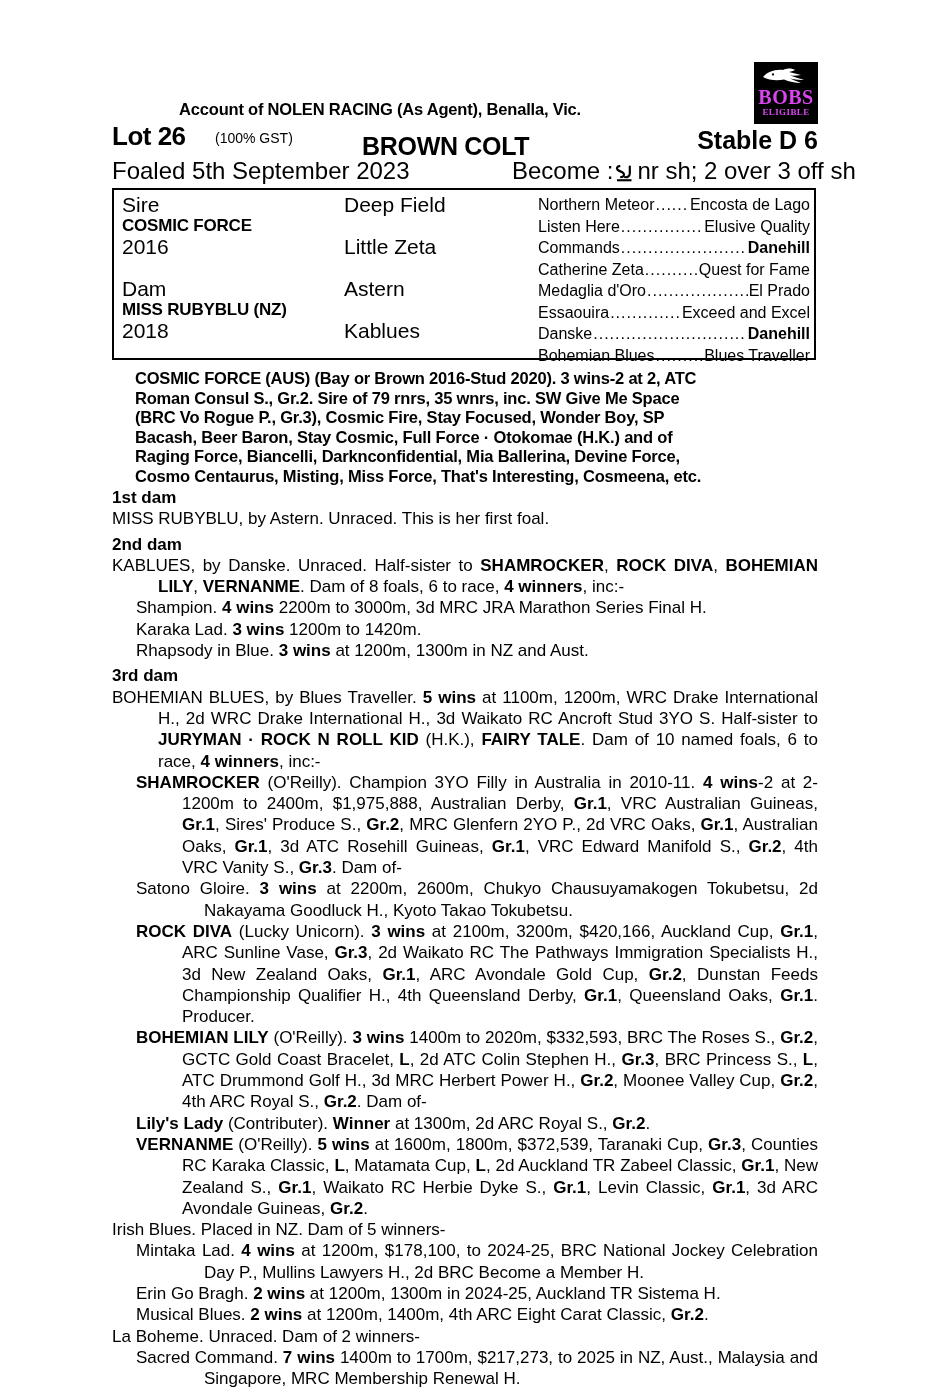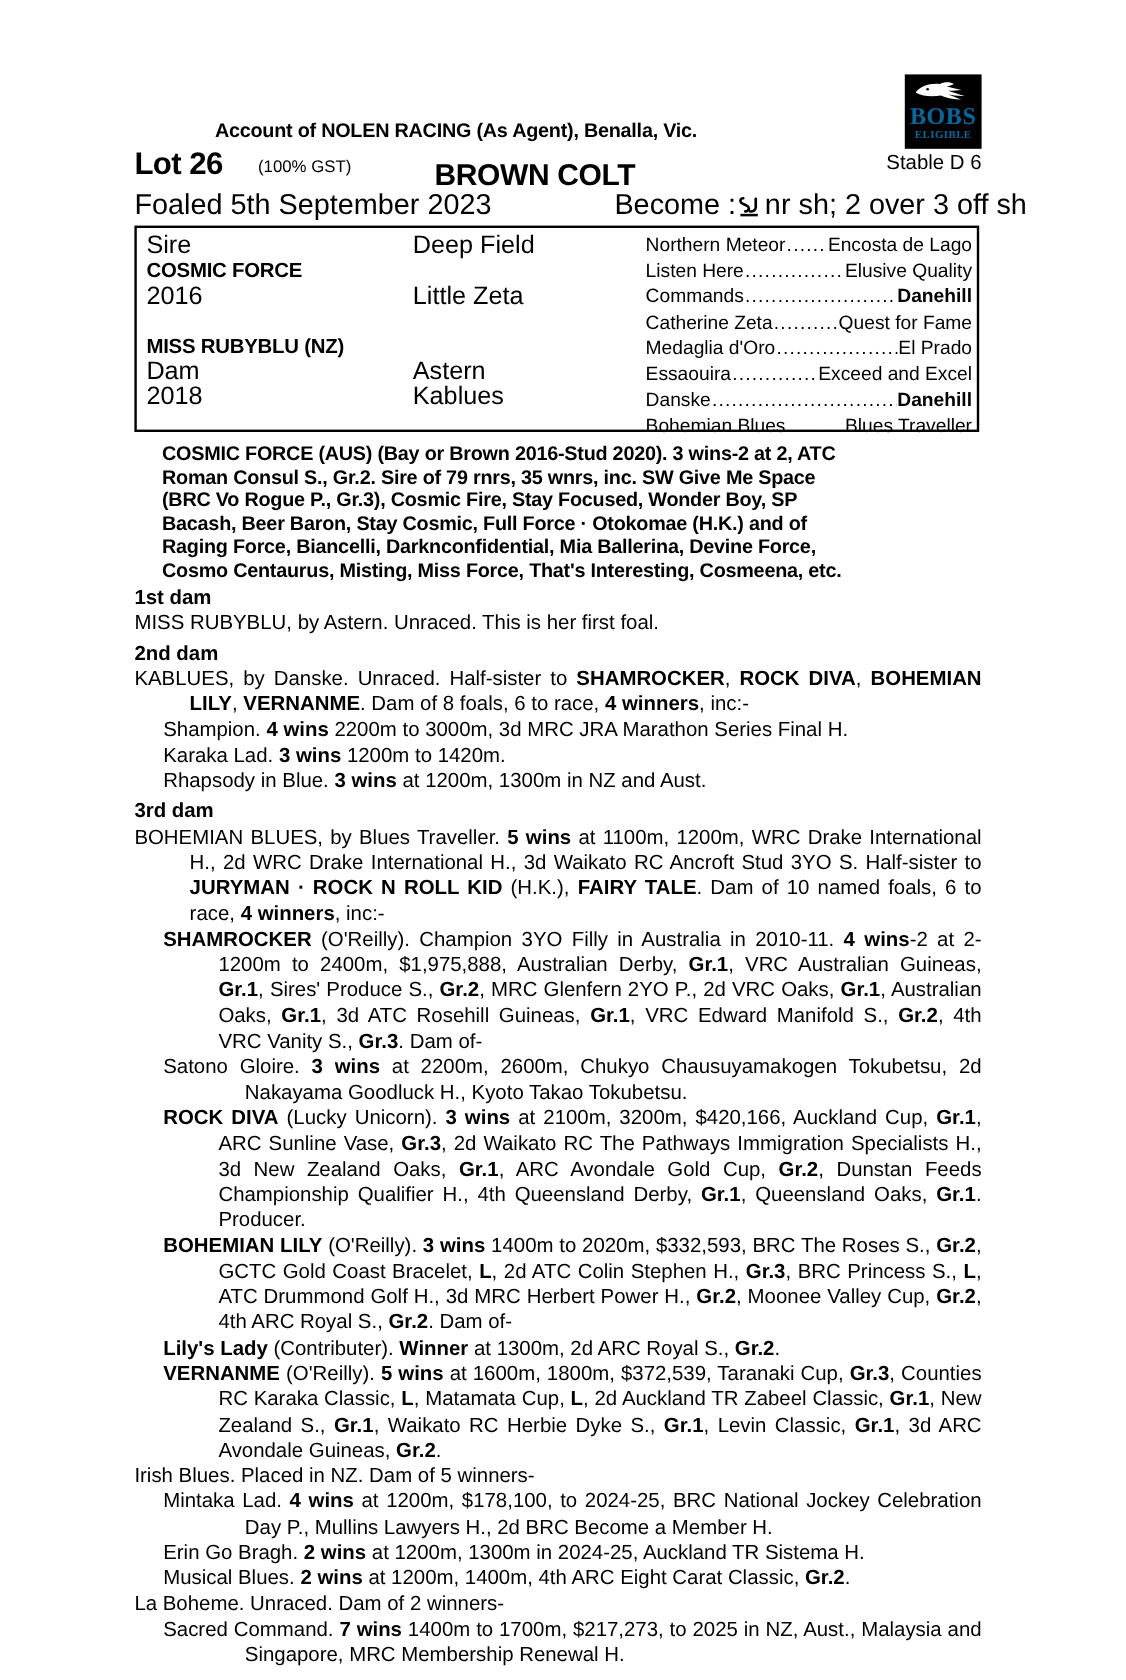--- a/index.html
+++ b/index.html
@@ -15,21 +15,21 @@
   }
 
   .page { position: absolute; left: 0; top: 0; width: 938px; height: 1400px; }
 
   
   .bobs-logo {
     position: absolute;
     left: 754px; top: 62px;
     width: 64px; height: 62px;
     background: #000000;
-    color: #0369a1;
+    color: #d946ef;
     text-align: center;
     padding-top: 3px;
   }
   .bobs-horse { width: 54px; height: 22px; margin: 1px auto 0; display: block; }
   .bobs-word {
     font-family: "Liberation Serif", serif;
     font-weight: bold;
     font-size: 20px;
     line-height: 19px;
     letter-spacing: 0.5px;
@@ -65,21 +65,21 @@
   .gst-label {
     position: absolute; left: 103px; top: 9px;
     font-size: 14px;
   }
   .colt-title {
     position: absolute; left: 250px; top: 11px;
     font-weight: bold; font-size: 25px; letter-spacing: -0.3px;
   }
   .stable-label {
     position: absolute; right: 0; top: 5px;
-    font-weight: normal; font-size: 17px;
+    font-weight: bold; font-size: 25px;
   }
 
   .foaled-row {
     position: absolute;
     left: 112px; top: 157px;
     width: 706px;
     height: 26px;
     font-size: 24px;
   }
   .foaled-text { position: absolute; left: 0; top: 0; }
@@ -213,25 +213,25 @@
       <div class="ped-row ped-rel">
         <span>Sire</span>
         <span class="ped-col2">Deep Field</span>
       </div>
       <div class="ped-row bold">COSMIC FORCE</div>
       <div class="ped-row ped-rel">
         <span>2016</span>
         <span class="ped-col2">Little Zeta</span>
       </div>
       <div class="ped-row">&nbsp;</div>
-      <div class="ped-row bold">MISS RUBYBLU (NZ)</div>
       <div class="ped-row ped-rel">
         <span>Dam</span>
         <span class="ped-col2">Astern</span>
       </div>
+      <div class="ped-row bold">MISS RUBYBLU (NZ)</div>
       <div class="ped-row ped-rel">
         <span>2018</span>
         <span class="ped-col2">Kablues</span>
       </div>
     </div>
 
     <div class="ped-right">
       <div class="leader-row">
         <span class="lname">Northern Meteor</span>
         <span class="dots">................................................</span>

